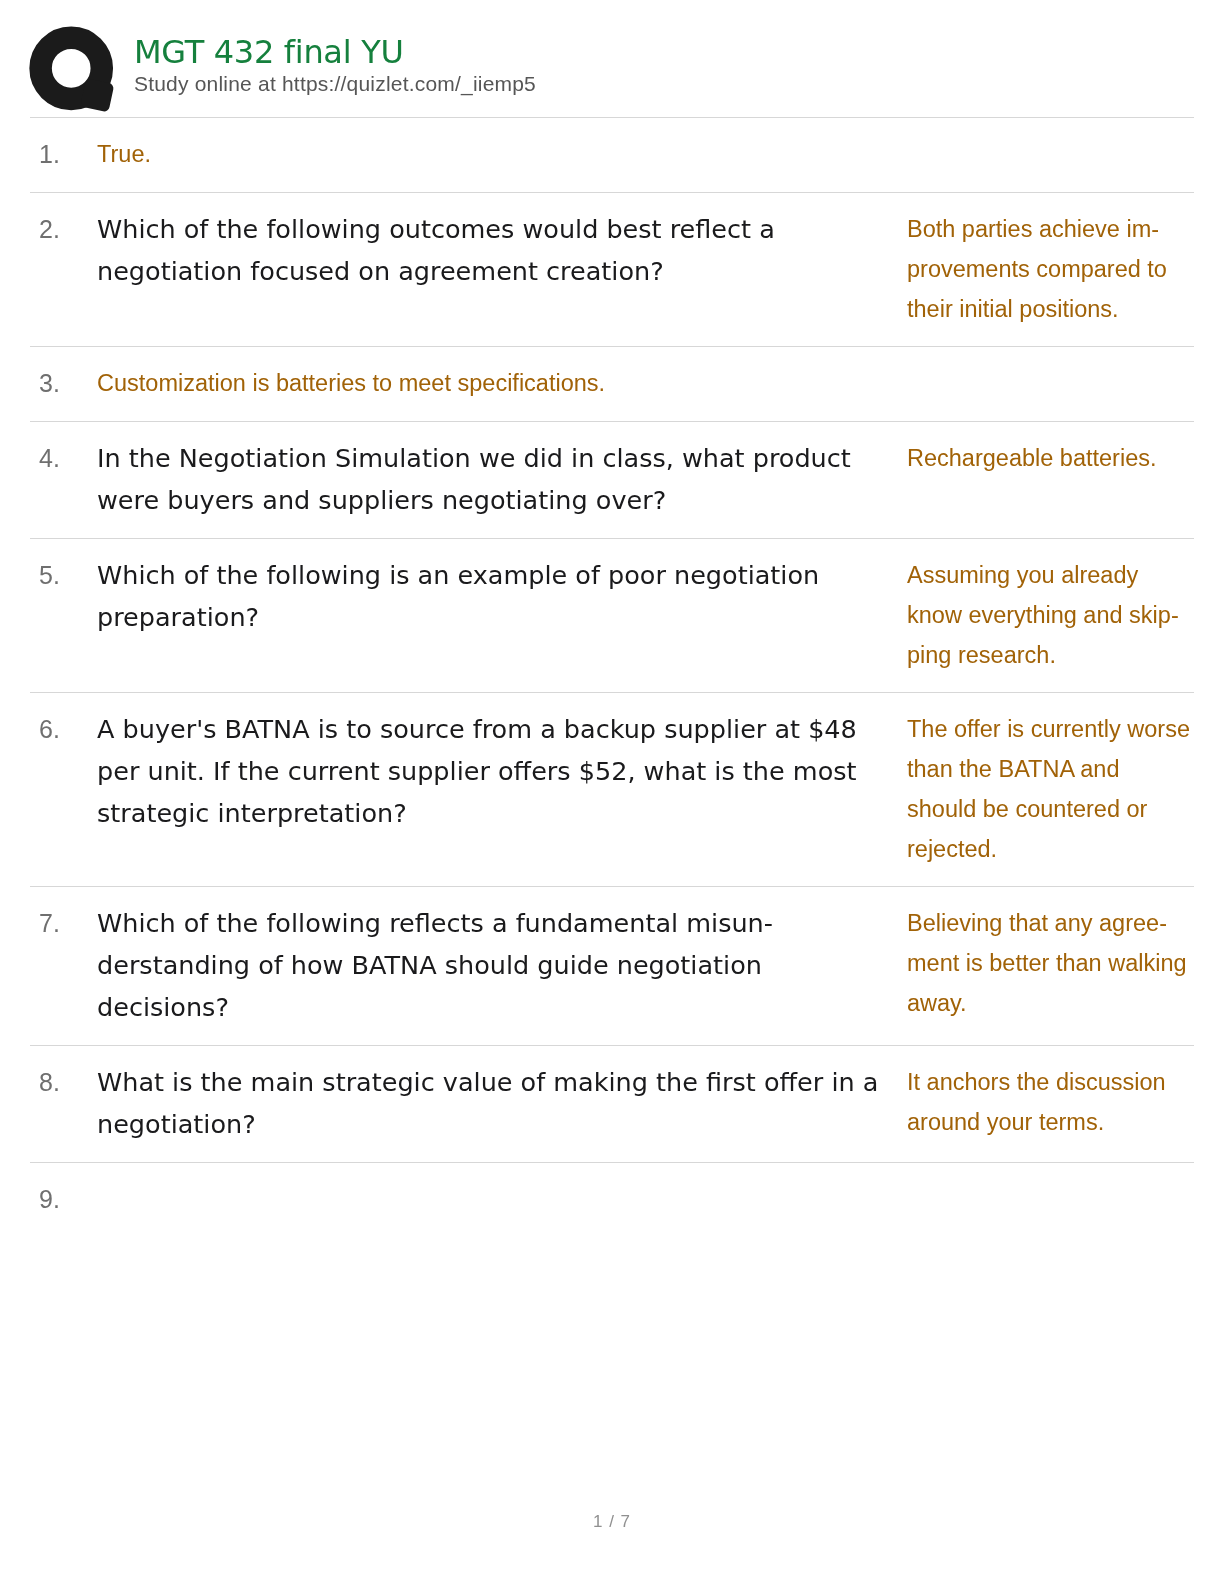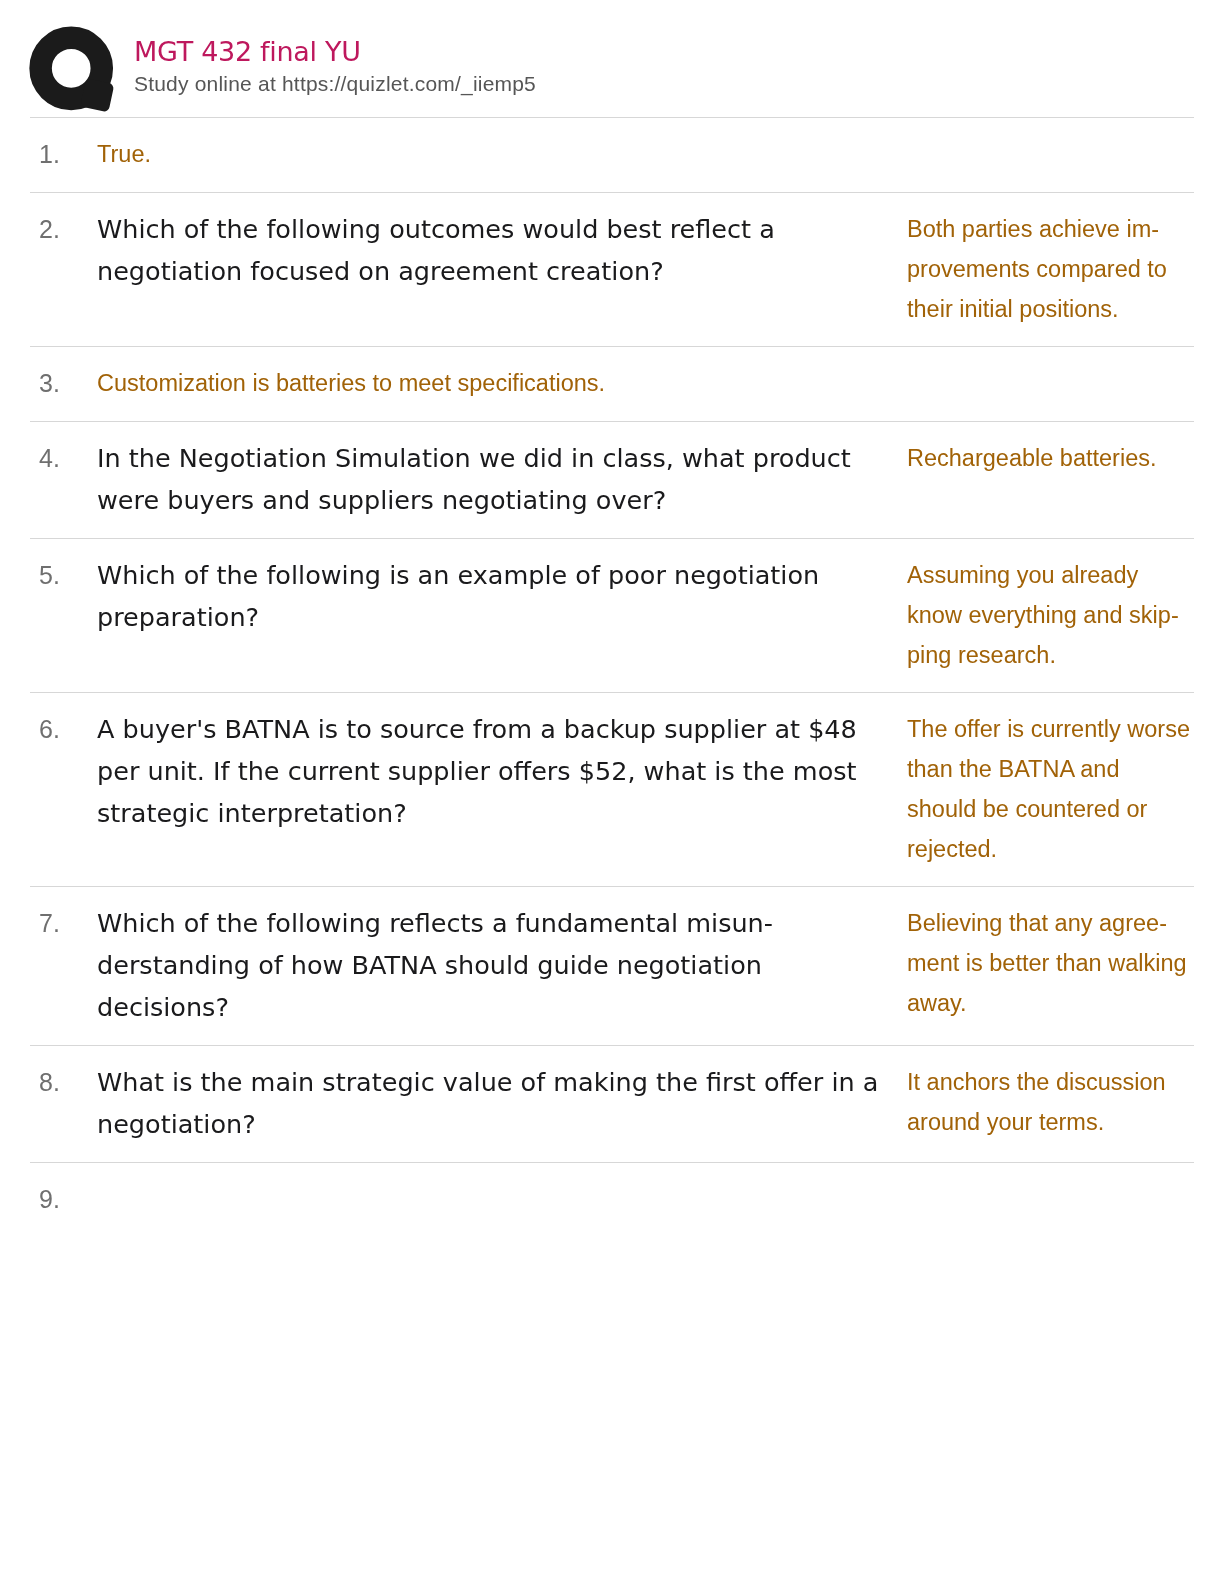--- a/index.html
+++ b/index.html
@@ -20,23 +20,23 @@
     margin:25px 30px 0 28px;
     gap:16px;
     height:92px;
     box-sizing:border-box;
   }
   .logo { width:90px; height:92px; flex:0 0 auto; }
   .logo svg { width:90px; height:92px; display:block; }
   .titles { padding-top:8px; }
   .doc-title {
     font-family:"DejaVu Sans", sans-serif;
-    font-size:27px;
+    font-size:32px;
     line-height:38px;
-    color:#be185d;
+    color:#15803d;
     letter-spacing:-0.3px;
   }
   .doc-subtitle {
     font-size:21px;
     line-height:26px;
     color:#565656;
     letter-spacing:0.2px;
   }
 
   
@@ -152,14 +152,15 @@
       <div class="a">It anchors the discussion around your terms.</div>
     </div>
 
     <div class="row">
       <div class="num">9.</div>
       <div class="a"></div>
     </div>
 
   </div>
 
+  <div class="footer">1 / 7</div>
 
 </div>
 
 </body></html>

